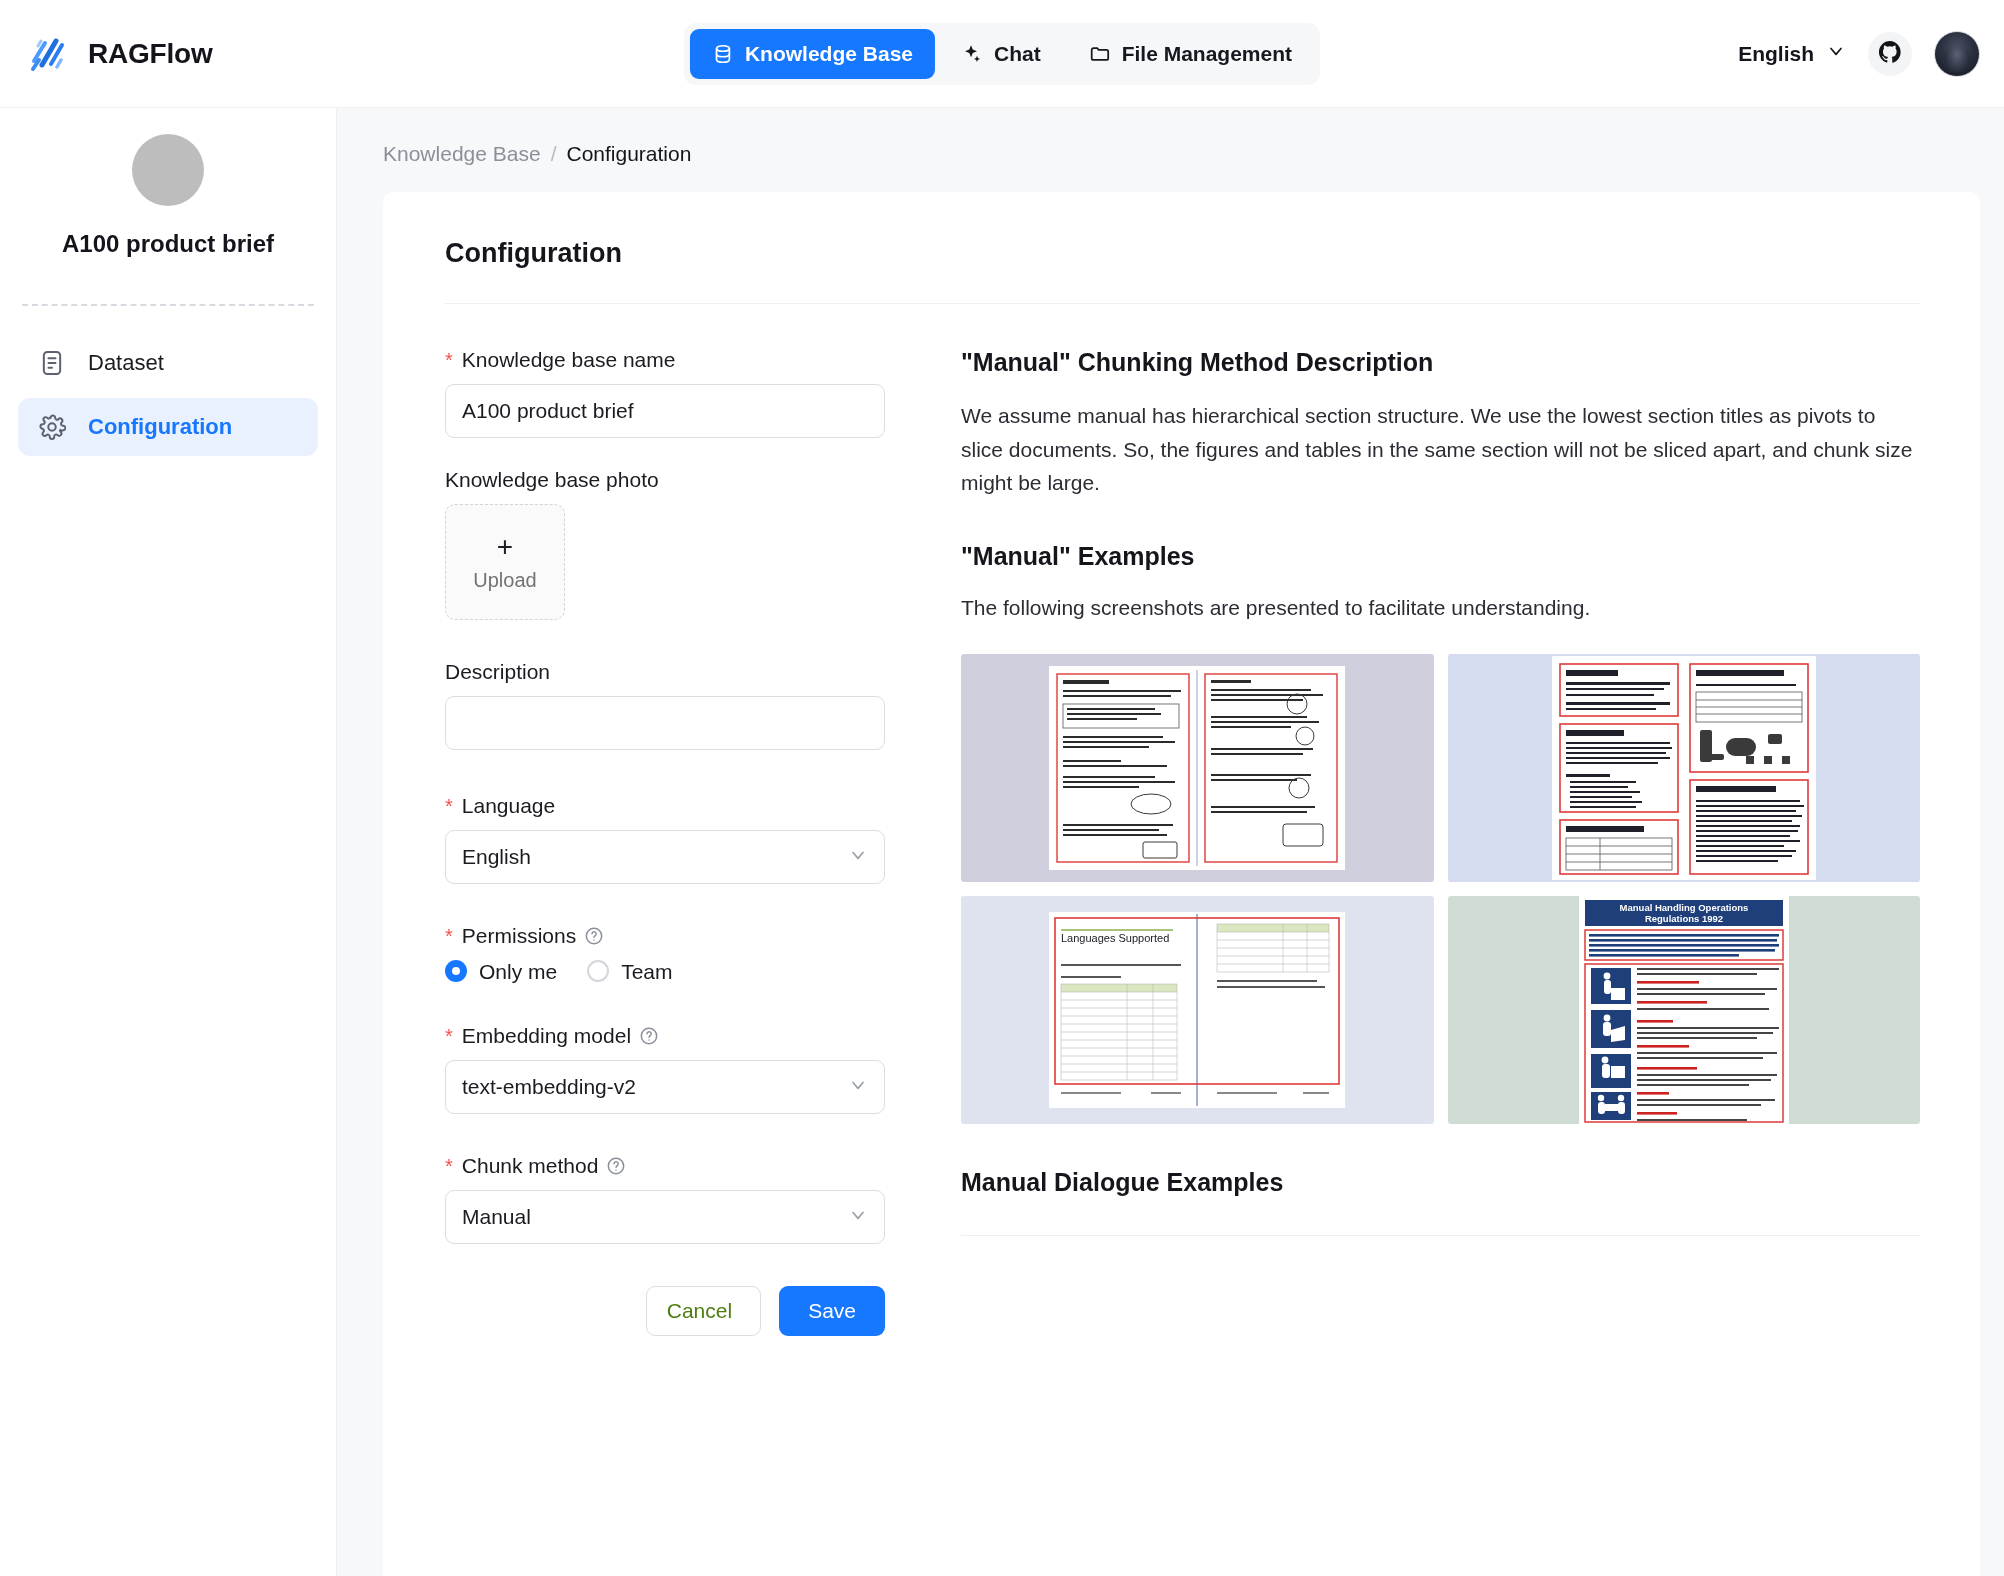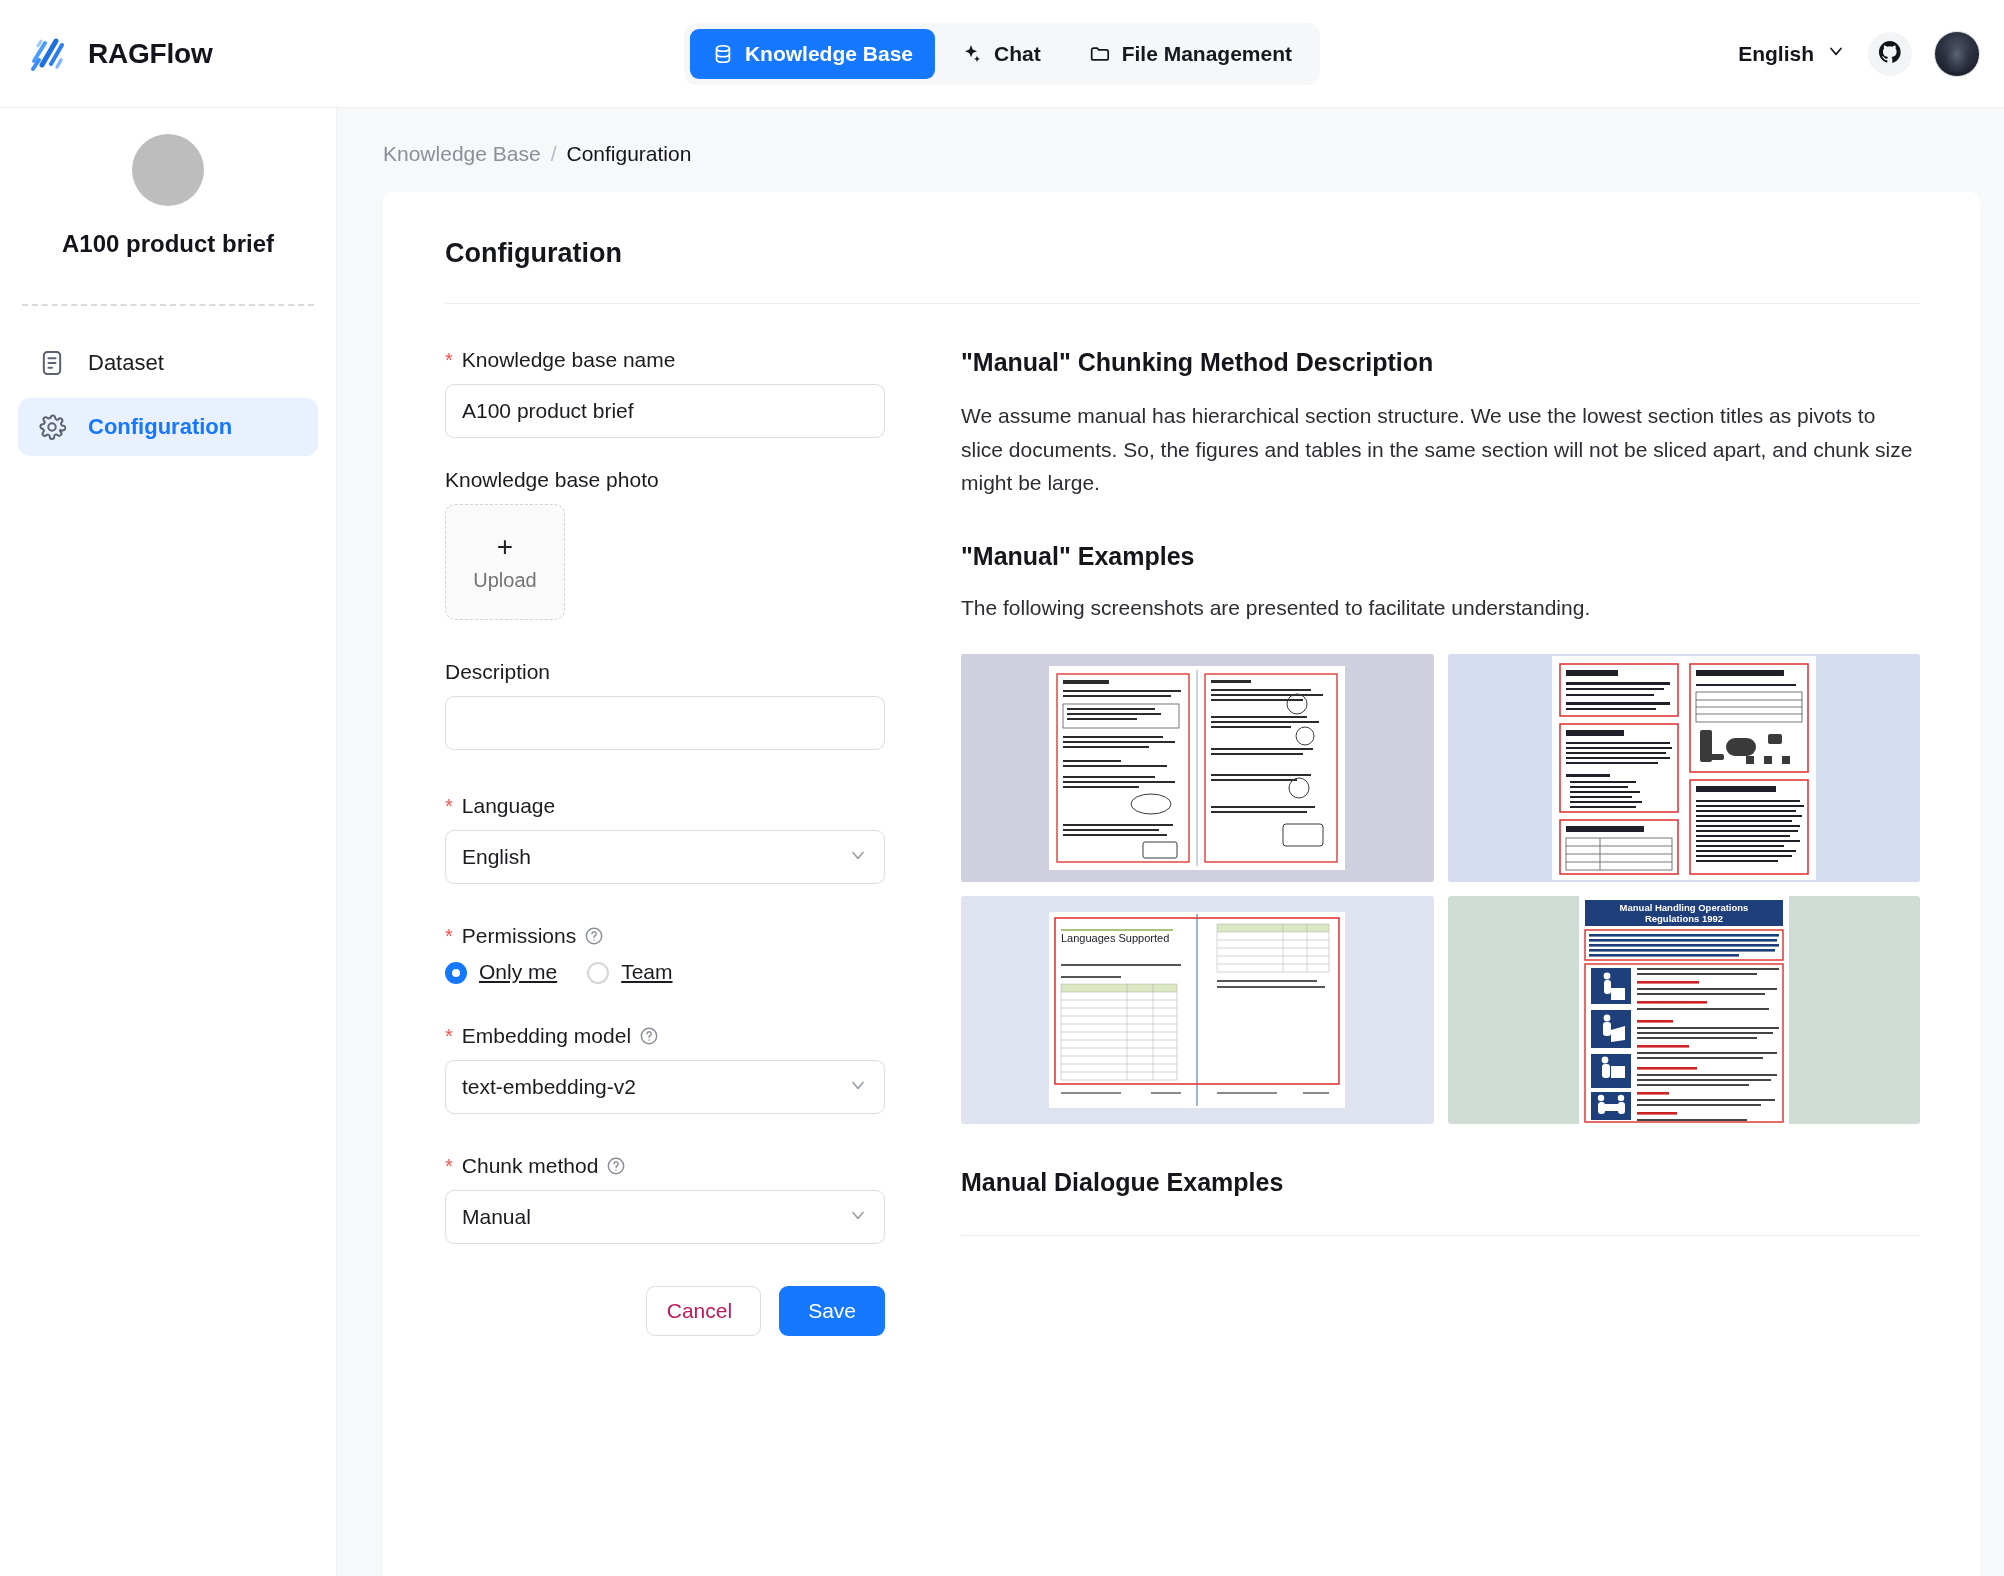--- a/index.html
+++ b/index.html
@@ -182,39 +182,39 @@
     border-radius: 10px;
     background: #fafafa;
     display: flex; flex-direction: column;
     align-items: center; justify-content: center;
     gap: 8px; cursor: pointer;
   }
   .upload-plus { font-size: 28px; line-height: 1; color: #20202a; font-weight: 400; }
   .upload-text { font-size: 20px; color: #737373; }
 
   .radio-row { display: flex; align-items: center; gap: 30px; margin-top: 6px; }
-  .radio-opt { display: flex; align-items: flex-end; gap: 12px; cursor: pointer; font-size: 21px; text-decoration: underline; }
+  .radio-opt { display: flex; align-items: flex-start; gap: 12px; cursor: pointer; font-size: 21px; }
   .radio-dot {
     width: 22px; height: 22px; border-radius: 50%;
     border: 2px solid #d4d6db; background: #fff;
     display: flex; align-items: center; justify-content: center;
     flex: 0 0 22px;
   }
   .radio-opt.checked .radio-dot { border-color: #1677ff; background: #1677ff; }
   .radio-opt.checked .radio-dot::after {
     content: ""; width: 8px; height: 8px; border-radius: 50%; background: #fff;
   }
 
   .actions { display: flex; justify-content: flex-end; gap: 18px; margin-top: 42px; }
   .btn {
     height: 50px; border-radius: 9px;
     font-size: 21px; font-family: "Liberation Sans", sans-serif;
     padding: 0 28px; cursor: pointer; border: 1px solid transparent;
   }
-  .btn-cancel { background: #fff; border-color: #dcdde1; color: #be185d; padding-left: 20px; }
+  .btn-cancel { background: #fff; border-color: #dcdde1; color: #4d7c0f; padding-left: 20px; }
   .btn-save { background: #1677ff; color: #fff; font-weight: 500; }
 
   
   .doc-h3 { font-size: 25px; font-weight: 700; color: #15151c; }
   .doc-p  { font-size: 21px; color: #2c2c34; margin-top: 22px; line-height: 1.6; }
   .doc-p b { font-weight: 700; }
   .doc-h3.second { margin-top: 42px; }
   .doc-p.tight { margin-top: 20px; }
 
   .thumbs {

